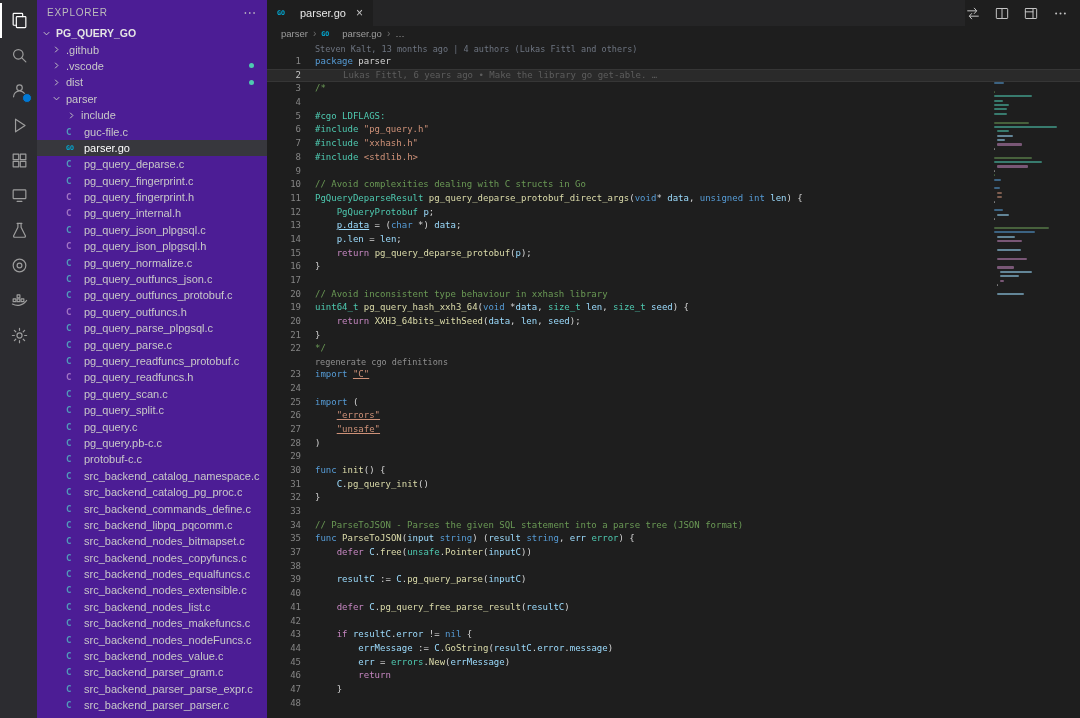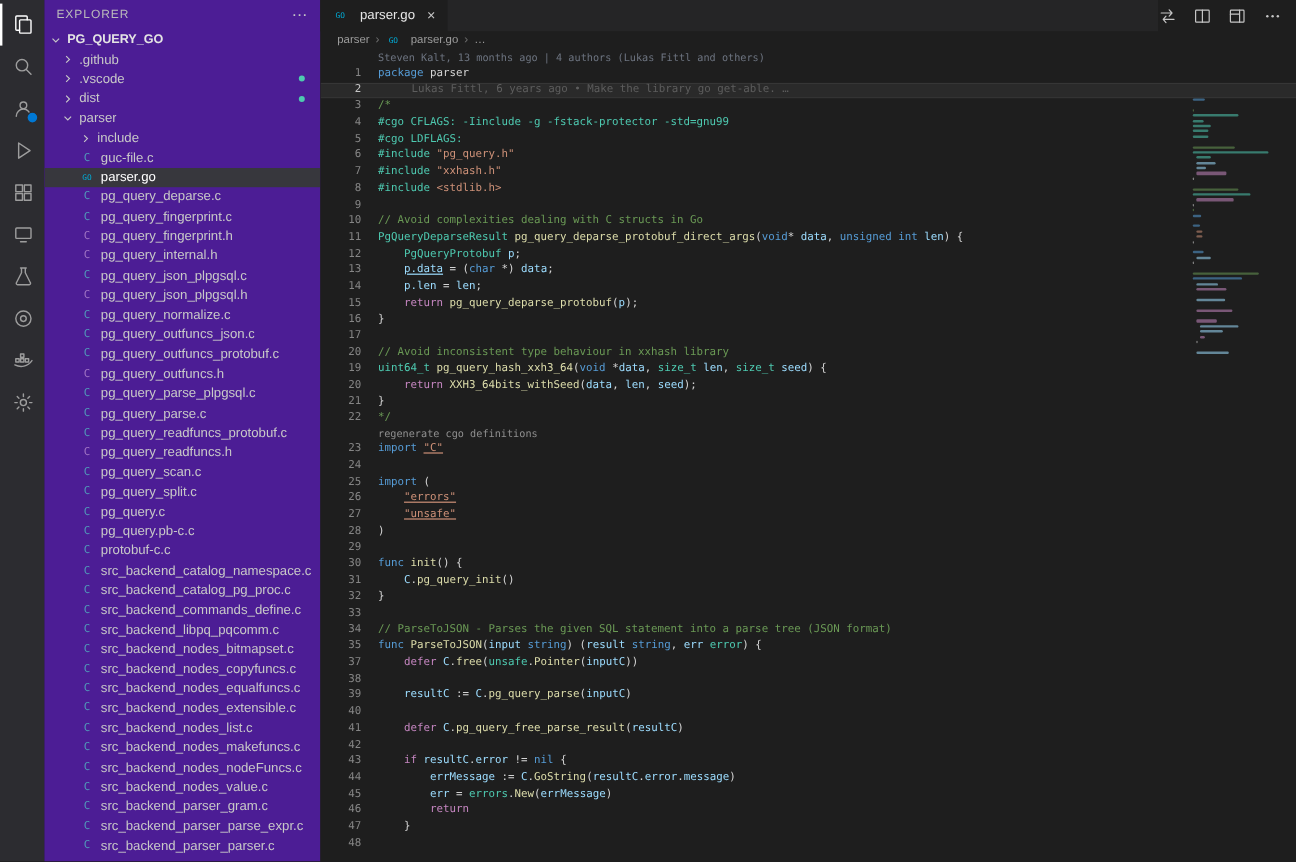--- a/index.html
+++ b/index.html
@@ -14,21 +14,21 @@
 
   
   .sidebar{width:230px;background:#4c1d95;flex-shrink:0;display:flex;flex-direction:column;overflow:hidden}
   .sidebar-header{height:25px;display:flex;align-items:center;padding:0 10px;color:#bbb;font-size:10px;letter-spacing:.8px;flex-shrink:0}
   .sidebar-more{margin-left:auto;color:#c5c5c5;font-size:13px;cursor:pointer}
   .tree{flex:1;overflow:hidden}
   .tree-row{height:16.4px;display:flex;align-items:center;font-size:11px;color:#c8c8c8;cursor:pointer;white-space:nowrap}
   .tree-row.selected{background:#37373d;color:#fff}
   .tree-row.root{font-weight:bold;font-size:10.5px;color:#e4e4e4}
   .chev{width:13px;height:12px;margin-right:2px;flex-shrink:0;color:#c8c8c8;display:flex;align-items:center}
-  .fi{width:13px;margin-right:5px;flex-shrink:0;font-family:"DejaVu Sans Mono",monospace;font-weight:normal;font-size:9px;text-align:center}
+  .fi{width:13px;margin-right:5px;flex-shrink:0;font-family:"DejaVu Sans Mono",monospace;font-weight:bold;font-size:9px;}
   .fi-c{color:#519aba}
   .fi-h{color:#a074c4}
   .fi-go{color:#00acd7;font-size:6.5px}
   .tree-label{overflow:hidden;text-overflow:ellipsis}
   .mod-dot{width:5px;height:5px;border-radius:50%;background:#4ec9b0;margin-left:auto;margin-right:13px;flex-shrink:0}
 
   
   .editor-col{flex:1;position:relative;background:#1e1e1e;overflow:hidden;display:flex;flex-direction:column}
   .tabbar{height:26px;background:#252526;display:flex;align-items:stretch;flex-shrink:0}
   .tab{display:flex;align-items:center;gap:5px;padding:0 10px;background:#1e1e1e;color:#e7e7e7;font-size:11px;cursor:pointer}
@@ -376,21 +376,21 @@
           <span>…</span>
         </span>
       </div>
 
     <div class="code-wrap">
       <div class="blame-header">Steven Kalt, 13 months ago | 4 authors (Lukas Fittl and others)</div>
       <div>
           <div class="line"><span class="ln">1</span><span class="code"><span class="c-kw">package</span><span class="c-pl"> parser</span></span></div>
           <div class="line current"><span class="ln">2</span><span class="code"><span class="inline-blame">Lukas Fittl, 6 years ago • Make the library go get-able. …</span></span></div>
           <div class="line"><span class="ln">3</span><span class="code"><span class="c-com">/*</span></span></div>
-          <div class="line"><span class="ln">4</span><span class="code"><span class="c-type">#cgo CFLAGS: -Iinclude -g -fstack-protector -std=gnu99</span></span></div>
+          <div class="line"><span class="ln">4</span></div>
           <div class="line"><span class="ln">5</span><span class="code"><span class="c-type">#cgo LDFLAGS:</span></span></div>
           <div class="line"><span class="ln">6</span><span class="code"><span class="c-type">#include </span><span class="c-str">"pg_query.h"</span></span></div>
           <div class="line"><span class="ln">7</span><span class="code"><span class="c-type">#include </span><span class="c-str">"xxhash.h"</span></span></div>
           <div class="line"><span class="ln">8</span><span class="code"><span class="c-type">#include </span><span class="c-str">&lt;stdlib.h&gt;</span></span></div>
           <div class="line"><span class="ln">9</span><span class="code"></span></div>
           <div class="line"><span class="ln">10</span><span class="code"><span class="c-com">// Avoid complexities dealing with C structs in Go</span></span></div>
           <div class="line"><span class="ln">11</span><span class="code"><span class="c-type">PgQueryDeparseResult</span><span class="c-pl"> </span><span class="c-fn">pg_query_deparse_protobuf_direct_args</span><span class="c-pl">(</span><span class="c-kw">void</span><span class="c-pl">* </span><span class="c-var">data</span><span class="c-pl">, </span><span class="c-kw">unsigned</span><span class="c-pl"> </span><span class="c-kw">int</span><span class="c-pl"> </span><span class="c-var">len</span><span class="c-pl">) {</span></span></div>
           <div class="line"><span class="ln">12</span><span class="code"><span class="c-pl">    </span><span class="c-type">PgQueryProtobuf</span><span class="c-pl"> </span><span class="c-var">p</span><span class="c-pl">;</span></span></div>
           <div class="line"><span class="ln">13</span><span class="code"><span class="c-pl">    </span><span class="c-var u">p.data</span><span class="c-pl"> = (</span><span class="c-kw">char</span><span class="c-pl"> *) </span><span class="c-var">data</span><span class="c-pl">;</span></span></div>
           <div class="line"><span class="ln">14</span><span class="code"><span class="c-pl">    </span><span class="c-var">p.len</span><span class="c-pl"> = </span><span class="c-var">len</span><span class="c-pl">;</span></span></div>

